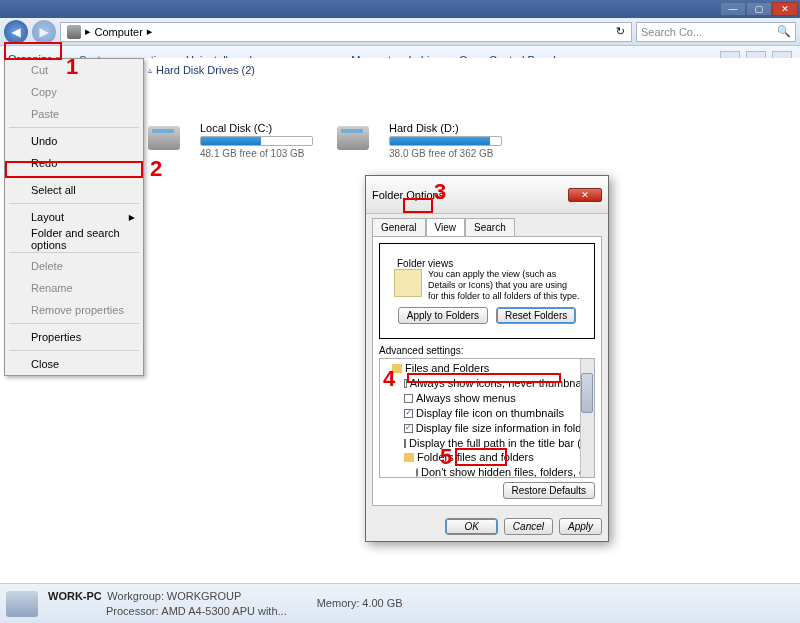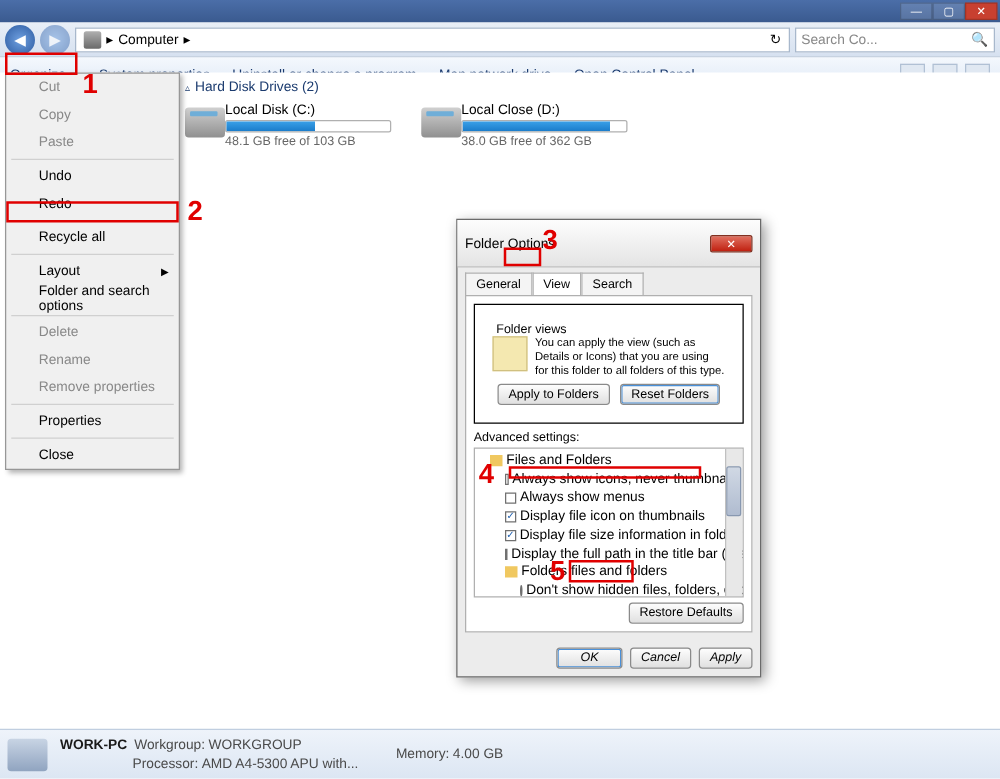--- a/index.html
+++ b/index.html
@@ -34,21 +34,21 @@
 .dropdown .row { height:22px; display:flex; align-items:center; padding:0 8px 0 26px; position:relative; }
 .dropdown .row.disabled { color:#888; }
 .dropdown .sep { height:1px; background:#d0d0d0; margin:2px 4px; }
 .dropdown .arrow { margin-left:auto; font-size:8px; }
 
 
 .main { position:absolute; left:0; top:58px; right:0; bottom:40px; background:#fff; }
 .content { position:absolute; left:148px; top:6px; right:4px; }
 .section-hdr { color:#1a3a6e; font-size:12px; margin-bottom:6px; display:flex; align-items:center; gap:4px;}
 .drives { display:flex; gap:24px; }
-.drive { display:flex; gap:0; width:165px; }
+.drive { display:flex; gap:20px; width:165px;margin-top:40px; }
 .drive-icon { width:32px; height:24px; background:linear-gradient(#d0d0d0,#909090); border-radius:3px; margin-top:4px; position:relative; }
 .drive-icon::after { content:""; position:absolute; left:4px; top:3px; width:22px; height:4px; background:#6faed8; border-radius:1px; }
 .drive-info { flex:1; }
 .drive-name { margin-bottom:2px; }
 .gauge { height:10px; background:#fff; border:1px solid #b0b0b0; border-radius:2px; overflow:hidden; margin-bottom:2px; }
 .gauge .fill { height:100%; background:linear-gradient(#3aa0e8,#1a7cca); }
 .drive-free { color:#666; font-size:10px; }
 
 
 .side-under { position:absolute; left:18px; top:258px; }
@@ -146,21 +146,21 @@
           <div class="drive-name">Local Disk (C:)</div>
           <div class="gauge">
               <div class="fill" style="width:54%"></div>
             </div>
           <div class="drive-free">48.1 GB free of 103 GB</div>
         </div>
       </div>
       <div class="drive">
         <div class="drive-icon"></div>
         <div class="drive-info">
-          <div class="drive-name">Local Close (D:)</div>
+          <div class="drive-name">Hard Disk (D:)</div>
           <div class="gauge">
               <div class="fill" style="width:90%"></div>
             </div>
           <div class="drive-free">38.0 GB free of 362 GB</div>
         </div>
       </div>
     </div>
   </div>
 </div>
 
@@ -180,21 +180,21 @@
 </div>
 
 <div class="dropdown">
   <div class="row disabled">Cut</div>
   <div class="row disabled">Copy</div>
   <div class="row disabled">Paste</div>
   <div class="sep"></div>
   <div class="row">Undo</div>
   <div class="row">Redo</div>
   <div class="sep"></div>
-  <div class="row">Recycle all</div>
+  <div class="row">Select all</div>
   <div class="sep"></div>
   <div class="row">
       <span>Layout</span>
       <span class="arrow">▶</span>
     </div>
   <div class="row">Folder and search options</div>
   <div class="sep"></div>
   <div class="row disabled">Delete</div>
   <div class="row disabled">Rename</div>
   <div class="row disabled">Remove properties</div>

